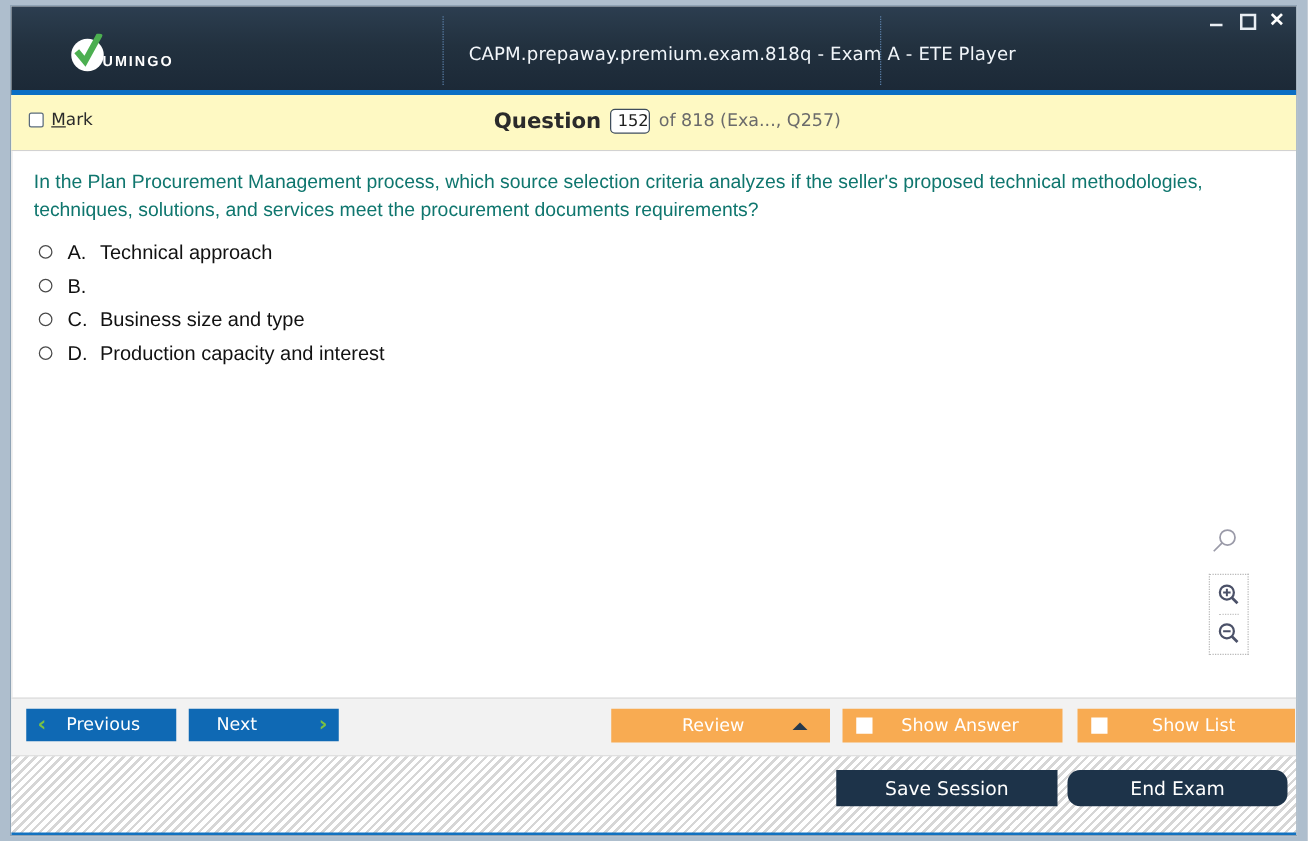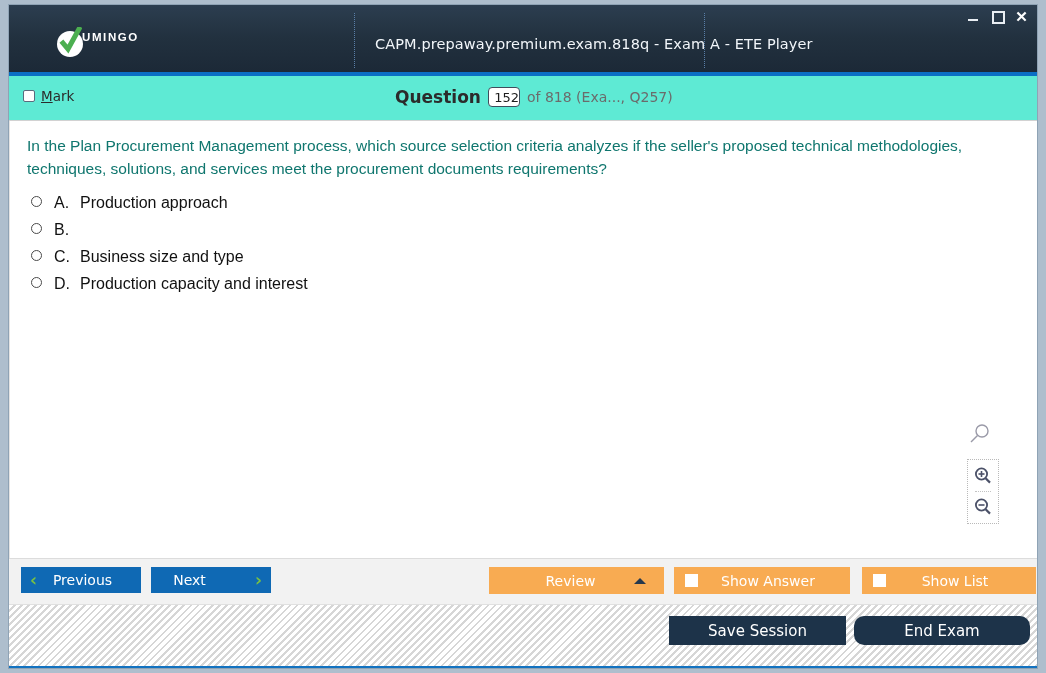--- a/index.html
+++ b/index.html
@@ -54,21 +54,21 @@
     border-left: 1px dotted #5a7fa8;
   }
   .tb-divider.d1 { left: 345px; }
   .tb-divider.d2 { left: 695px; }
 
   .logo {
     position: absolute;
     left: 48px;
     top: 26px;
     display: flex;
-    align-items: flex-start;
+    align-items: flex-end;
     gap: 1px;
   }
   .logo-mark {
     width: 26px;
     height: 26px;
     border-radius: 50%;
     background: #ffffff;
     position: relative;
     flex: none;
   }
@@ -126,21 +126,21 @@
     font-size: 15px;
     line-height: 15px;
     text-align: center;
     font-weight: 700;
   }
 
   
   .qtoolbar {
     position: relative;
     height: 44px;
-    background: #5eead4;
+    background: #fef9c3;
     border-bottom: 1px solid #d2d2d2;
   }
   .mark-wrap {
     position: absolute;
     left: 14px;
     top: 12px;
     display: flex;
     align-items: center;
     gap: 6px;
   }
@@ -418,21 +418,21 @@
       </div>
     </div>
 
     <div class="qbody">
       <div class="qtext">In the Plan Procurement Management process, which source selection criteria analyzes if the seller's proposed technical methodologies, techniques, solutions, and services meet the procurement documents requirements?</div>
 
       <div class="options">
         <div class="option">
           <span class="radio"></span>
           <span class="opt-letter">A.</span>
-          <span class="opt-text">Production approach</span>
+          <span class="opt-text">Technical approach</span>
         </div>
         <div class="option">
           <span class="radio"></span>
           <span class="opt-letter">B.</span>
         </div>
         <div class="option">
           <span class="radio"></span>
           <span class="opt-letter">C.</span>
           <span class="opt-text">Business size and type</span>
         </div>

